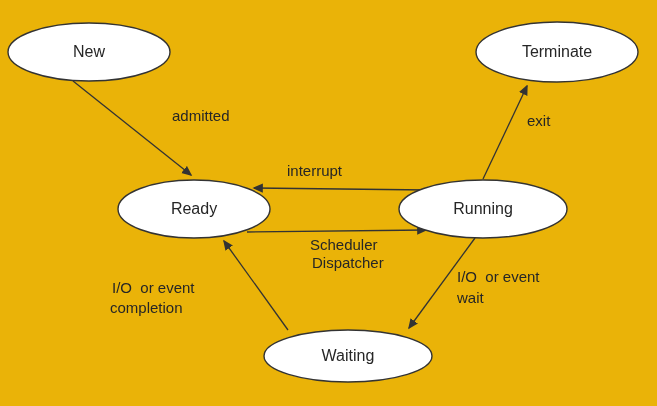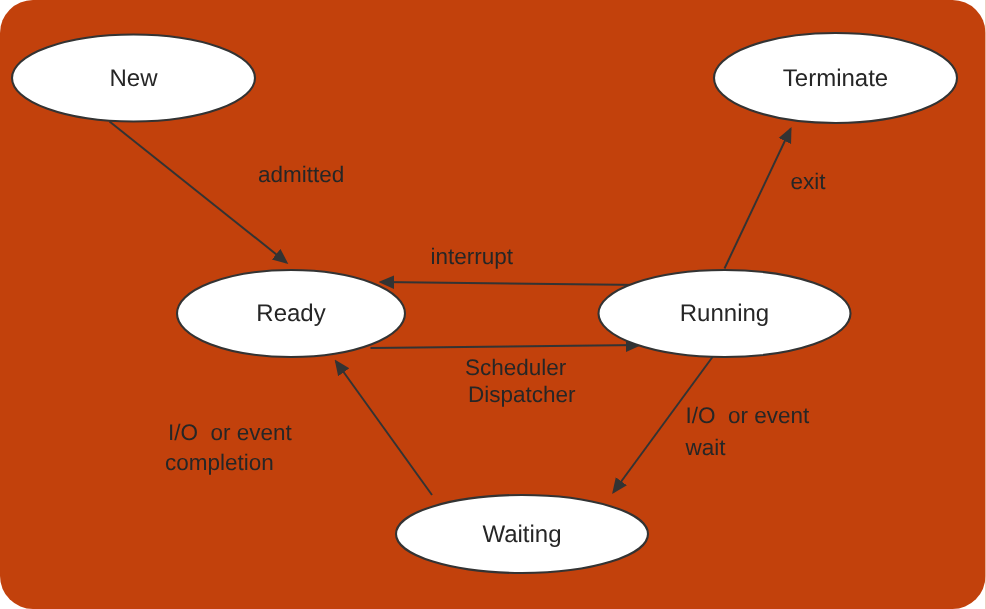--- a/index.html
+++ b/index.html
@@ -4,24 +4,23 @@
 <style>
   html, body {
     margin: 0;
     padding: 0;
     background: #ffffff;
   }
   .stage {
     position: relative;
     width: 657px;
     height: 406px;
-    background: #c2410c;
+    background: #eab308;
     overflow: hidden;
     font-family: "Liberation Sans", sans-serif;
-    border-radius: 22px;
   }
   svg text {
     white-space: pre; 
     font-family: "Liberation Sans", sans-serif;
     fill: #262626;
   }
   .node-label {
     font-size: 16px;
   }
   .edge-label {

